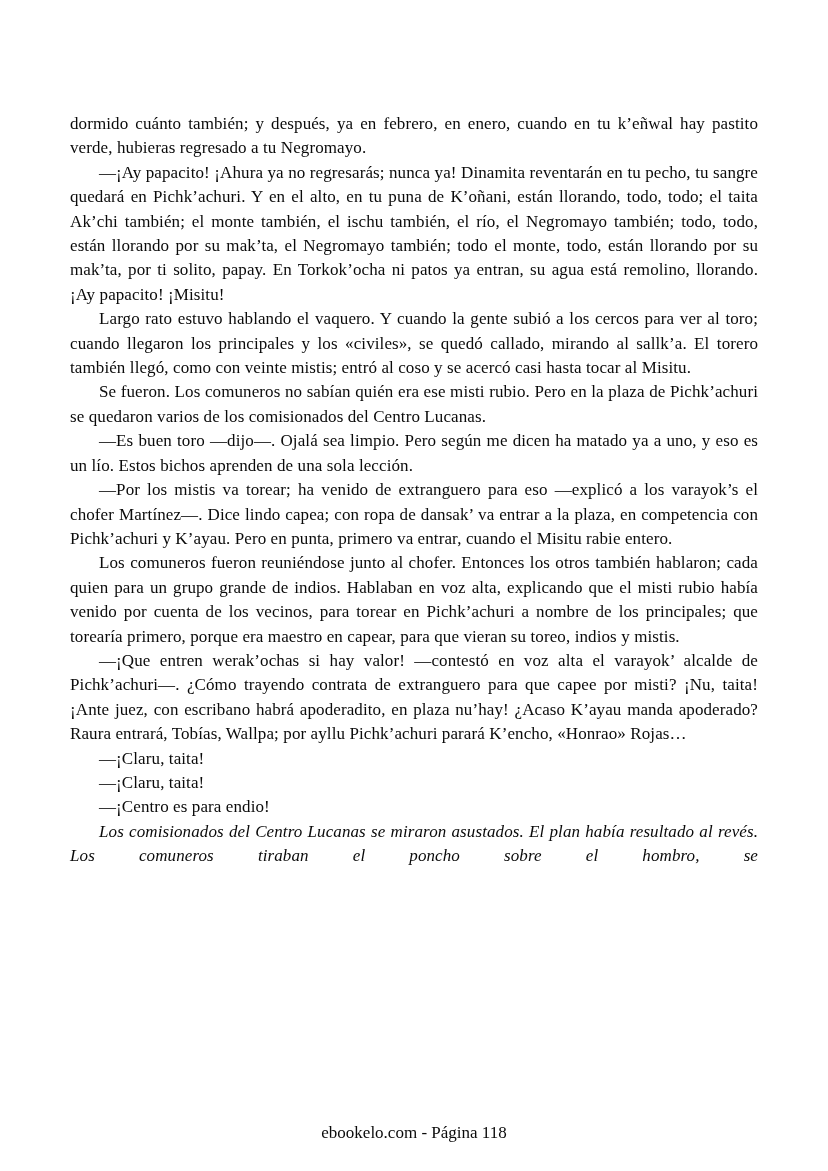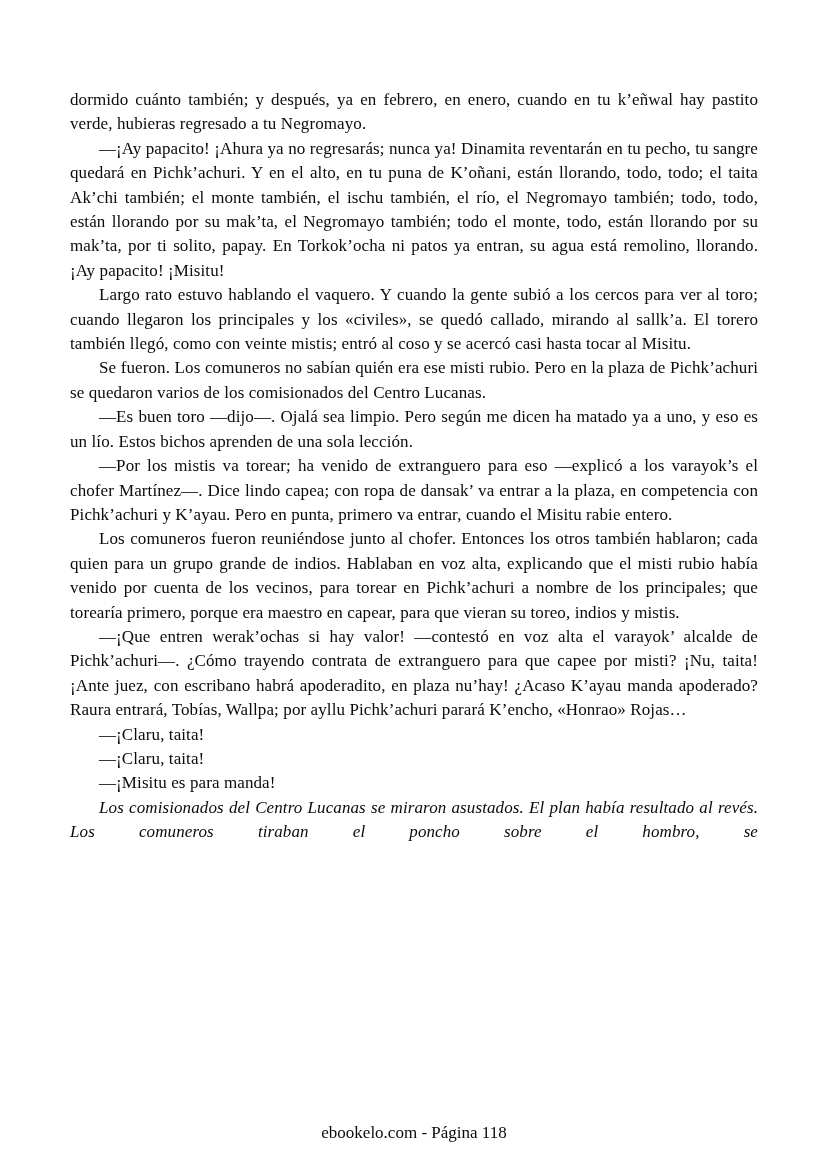--- a/index.html
+++ b/index.html
@@ -13,21 +13,21 @@
     height: 1171px;
     font-family: "Liberation Serif", "DejaVu Serif", serif;
     color: #0a0a0a;
     overflow: hidden;
   }
   .page {
     position: relative;
     width: 828px;
     height: 1171px;
     box-sizing: border-box;
-    padding: 88px 70px 70px 70px;
+    padding: 112px 70px 70px 70px;
     background: #ffffff;
   }
   .text-block {
     font-size: 17px;
     line-height: 24.4px;
     text-align: justify;
     letter-spacing: 0.1px;
   }
   .para {
     margin: 0;
@@ -58,17 +58,17 @@
       <p class="para">dormido cuánto también; y después, ya en febrero, en enero, cuando en tu k’eñwal hay pastito verde, hubieras regresado a tu Negromayo.</p>
       <p class="para indent">—¡Ay papacito! ¡Ahura ya no regresarás; nunca ya! Dinamita reventarán en tu pecho, tu sangre quedará en Pichk’achuri. Y en el alto, en tu puna de K’oñani, están llorando, todo, todo; el taita Ak’chi también; el monte también, el ischu también, el río, el Negromayo también; todo, todo, están llorando por su mak’ta, el Negromayo también; todo el monte, todo, están llorando por su mak’ta, por ti solito, papay. En Torkok’ocha ni patos ya entran, su agua está remolino, llorando. ¡Ay papacito! ¡Misitu!</p>
       <p class="para indent">Largo rato estuvo hablando el vaquero. Y cuando la gente subió a los cercos para ver al toro; cuando llegaron los principales y los «civiles», se quedó callado, mirando al sallk’a. El torero también llegó, como con veinte mistis; entró al coso y se acercó casi hasta tocar al Misitu.</p>
       <p class="para indent">Se fueron. Los comuneros no sabían quién era ese misti rubio. Pero en la plaza de Pichk’achuri se quedaron varios de los comisionados del Centro Lucanas.</p>
       <p class="para indent">—Es buen toro —dijo—. Ojalá sea limpio. Pero según me dicen ha matado ya a uno, y eso es un lío. Estos bichos aprenden de una sola lección.</p>
       <p class="para indent">—Por los mistis va torear; ha venido de extranguero para eso —explicó a los varayok’s el chofer Martínez—. Dice lindo capea; con ropa de dansak’ va entrar a la plaza, en competencia con Pichk’achuri y K’ayau. Pero en punta, primero va entrar, cuando el Misitu rabie entero.</p>
       <p class="para indent">Los comuneros fueron reuniéndose junto al chofer. Entonces los otros también hablaron; cada quien para un grupo grande de indios. Hablaban en voz alta, explicando que el misti rubio había venido por cuenta de los vecinos, para torear en Pichk’achuri a nombre de los principales; que torearía primero, porque era maestro en capear, para que vieran su toreo, indios y mistis.</p>
       <p class="para indent">—¡Que entren werak’ochas si hay valor! —contestó en voz alta el varayok’ alcalde de Pichk’achuri—. ¿Cómo trayendo contrata de extranguero para que capee por misti? ¡Nu, taita! ¡Ante juez, con escribano habrá apoderadito, en plaza nu’hay! ¿Acaso K’ayau manda apoderado? Raura entrará, Tobías, Wallpa; por ayllu Pichk’achuri parará K’encho, «Honrao» Rojas…</p>
       <p class="para indent">—¡Claru, taita!</p>
       <p class="para indent">—¡Claru, taita!</p>
-      <p class="para indent">—¡Misitu es para manda!</p>
+      <p class="para indent">—¡Centro es para endio!</p>
       <p class="para indent justify-last">Los comisionados del Centro Lucanas se miraron asustados. El plan había resultado al revés. Los comuneros tiraban el poncho sobre el hombro, se</p>
     </div>
   <div class="footer">ebookelo.com - Página 118</div>
 </div>
 
 </body></html>

